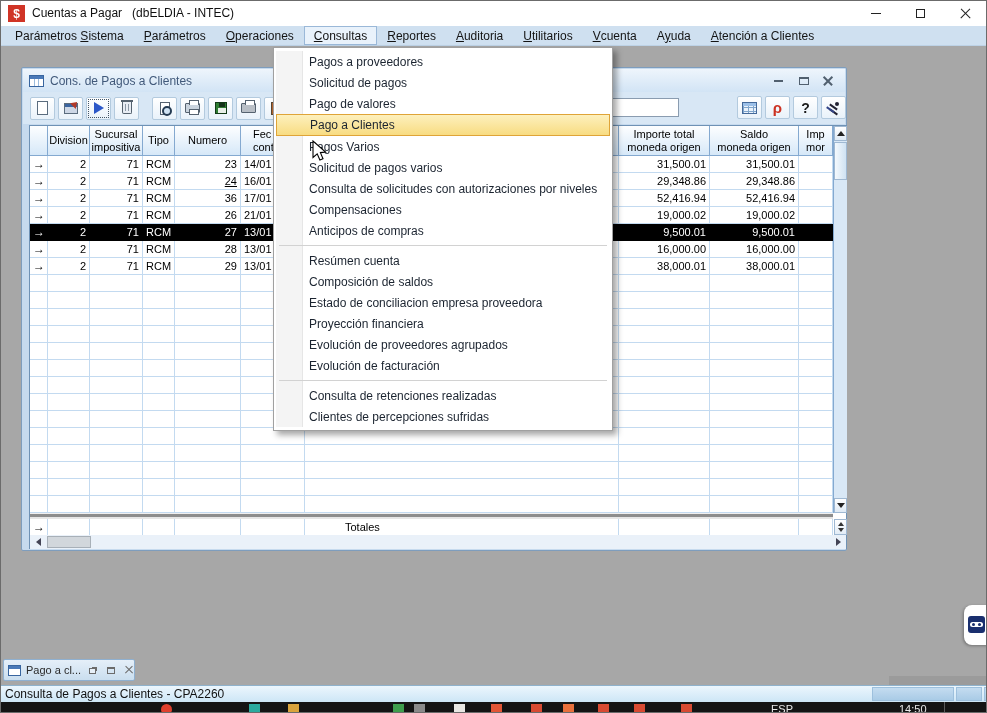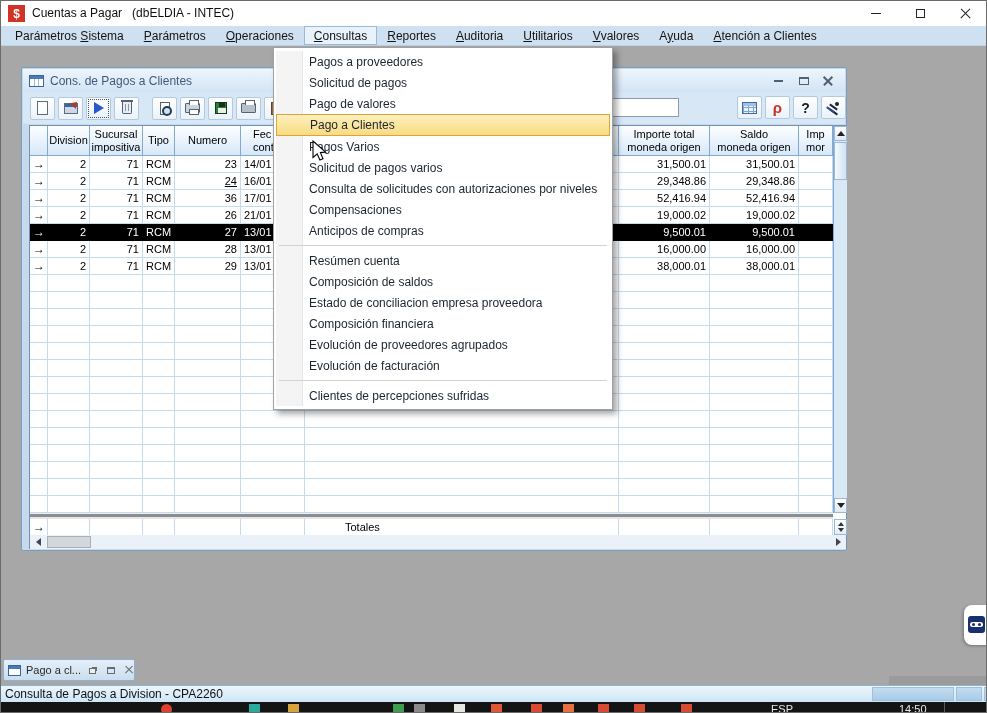--- a/index.html
+++ b/index.html
@@ -222,21 +222,21 @@
         <span class="mb-post">uditoria</span>
       </div>
       <div class="mb-item">
         <span class="mb-pre"></span>
         <span class="mb-mn">U</span>
         <span class="mb-post">tilitarios</span>
       </div>
       <div class="mb-item">
         <span class="mb-pre"></span>
         <span class="mb-mn">V</span>
-        <span class="mb-post">valores</span>
+        <span class="mb-post">cuenta</span>
       </div>
       <div class="mb-item">
         <span class="mb-pre">A</span>
         <span class="mb-mn">y</span>
         <span class="mb-post">uda</span>
       </div>
       <div class="mb-item">
         <span class="mb-pre"></span>
         <span class="mb-mn">A</span>
         <span class="mb-post">tención a Clientes</span>
@@ -690,44 +690,47 @@
       <div class="menu-item">
         <span>Resúmen cuenta</span>
       </div>
       <div class="menu-item">
         <span>Composición de saldos</span>
       </div>
       <div class="menu-item">
         <span>Estado de conciliacion empresa proveedora</span>
       </div>
       <div class="menu-item">
-        <span>Composición financiera</span>
+        <span>Proyección financiera</span>
       </div>
       <div class="menu-item">
         <span>Evolución de proveedores agrupados</span>
       </div>
       <div class="menu-item">
         <span>Evolución de facturación</span>
       </div>
       <div class="menu-sep"></div>
+      <div class="menu-item">
+        <span>Consulta de retenciones realizadas</span>
+      </div>
       <div class="menu-item">
         <span>Clientes de percepciones sufridas</span>
       </div>
     </div>
 
   <svg class="cursor" width="15" height="22" viewBox="0 0 15 22">
     <path d="M1,1 L1,17.5 L5.2,13.8 L7.9,20 L11,18.7 L8.4,12.6 L13.6,12.1 Z" fill="#ffffff" stroke="#000000" stroke-width="1.1"></path>
   </svg>
 
   <div class="tv-tab">
     <div class="tv-icon"></div>
   </div>
 
   <div class="statusbar">
-    <span>Consulta de Pagos a Division - CPA2260</span>
+    <span>Consulta de Pagos a Clientes - CPA2260</span>
     <div class="sb-panels">
       <div class="sb-panel" style="width:82px;"></div>
       <div class="sb-panel" style="width:26px;"></div>
       <div class="sb-panel" style="width:3px;"></div>
     </div>
   </div>
 
   <div class="taskbar" id="taskbar">
     <span class="tray-text" style="left:770px;">ESP</span>
     <span class="tray-text" style="left:898px;">14:50</span>

